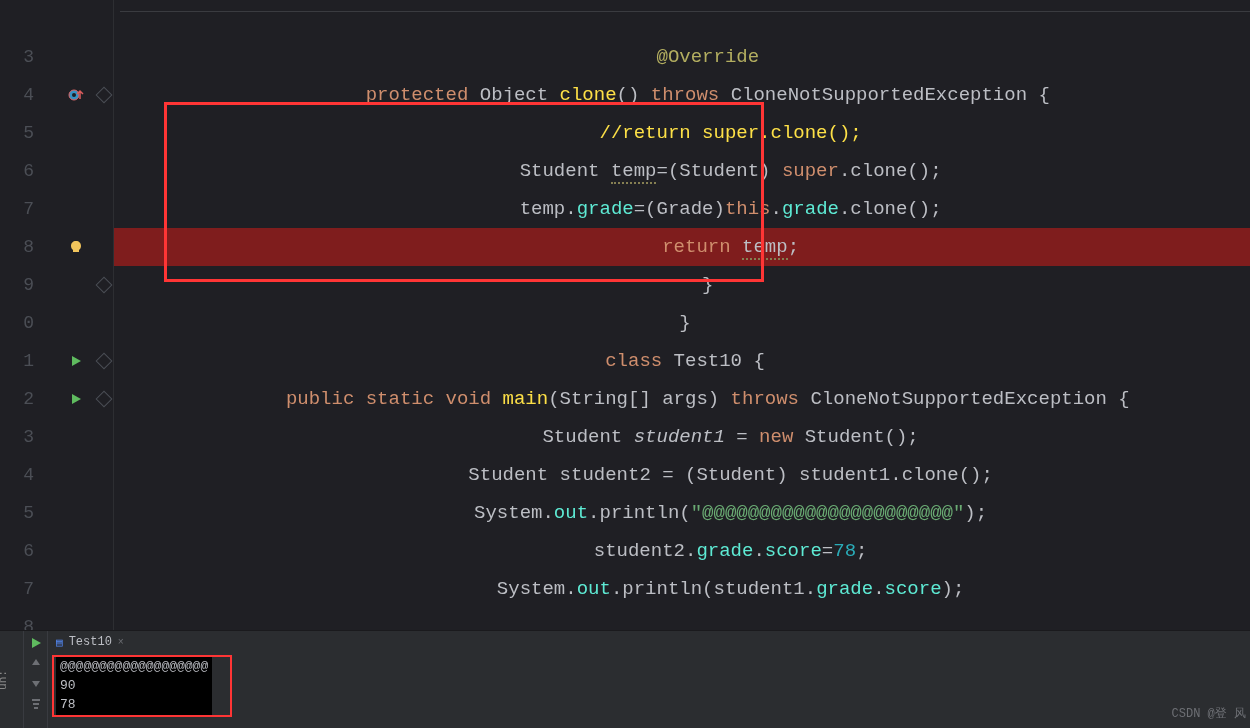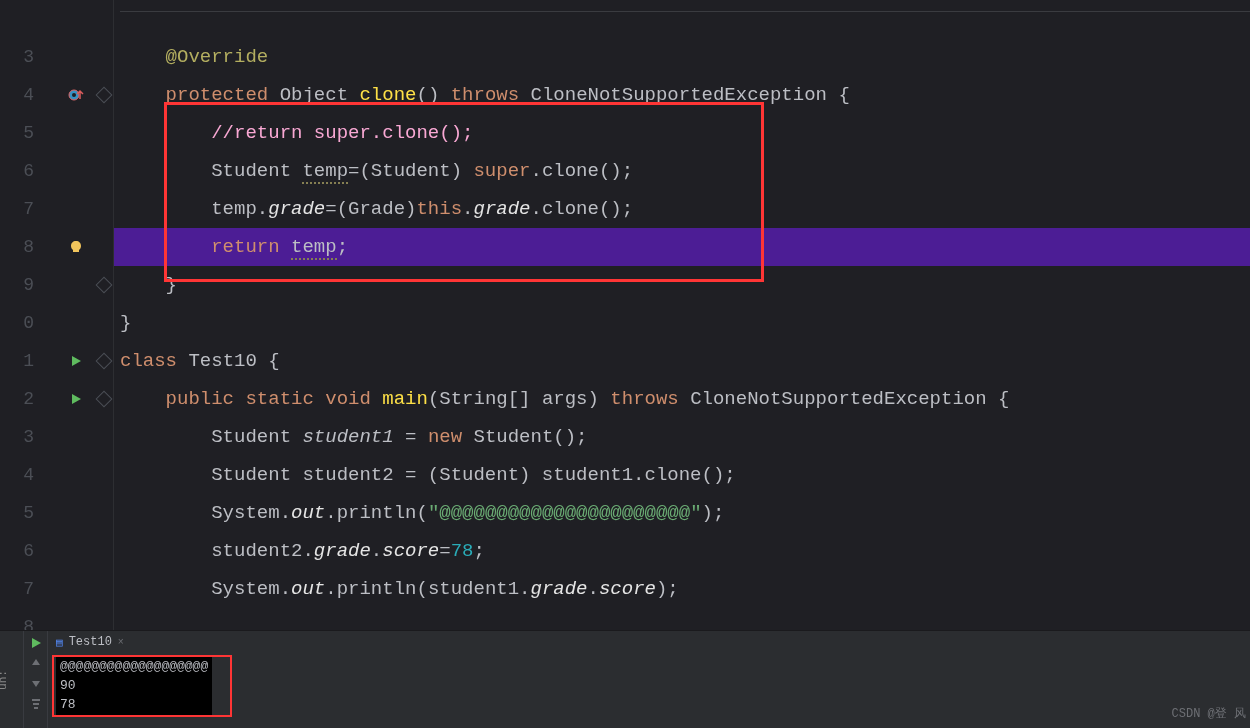--- a/index.html
+++ b/index.html
@@ -50,53 +50,54 @@
   }
   .fold-cell {
     height: 38px;
     display: flex;
     align-items: center;
     justify-content: center;
   }
   .code-area {
     flex: 1;
     position: relative;
+    text-align: center;
   }
   .line {
     height: 38px;
     line-height: 38px;
     font-size: 19px;
     white-space: pre;
     padding-left: 6px;
     position: relative;
   }
   .line-highlight {
-    background: #4c1d95;
+    background: #7f1d1d;
   }
   .hr-line {
     position: absolute;
     top: 11px;
     height: 1px;
     left: 6px;
     right: 0;
     background: #3a3b40;
   }
   .red-box {
     position: absolute;
     border: 3px solid #ff3535;
     pointer-events: none;
   }
   .kw { color: #cf8e6d; }
   .type { color: #bcbec4; }
   .str { color: #6aab73; }
   .num { color: #2aacb8; }
   .ann { color: #b3ae60; }
-  .cmt { color: #f9a8d4; }
+  .cmt { color: #fde047; }
   .method { color: #fde047; }
-  .field-it { color: #e5e5e5; font-style: italic; }
+  .field-it { color: #5eead4; }
   .ref-it { color: #bcbec4; font-style: italic; }
   .warn-underline { border-bottom: 2px dotted #857f52; }
   .run-panel {
     position: absolute;
     left: 0; right: 0; bottom: 0;
     height: 98px;
     background: #2b2d30;
     border-top: 1px solid #1a1a1d;
     display: flex;
   }

